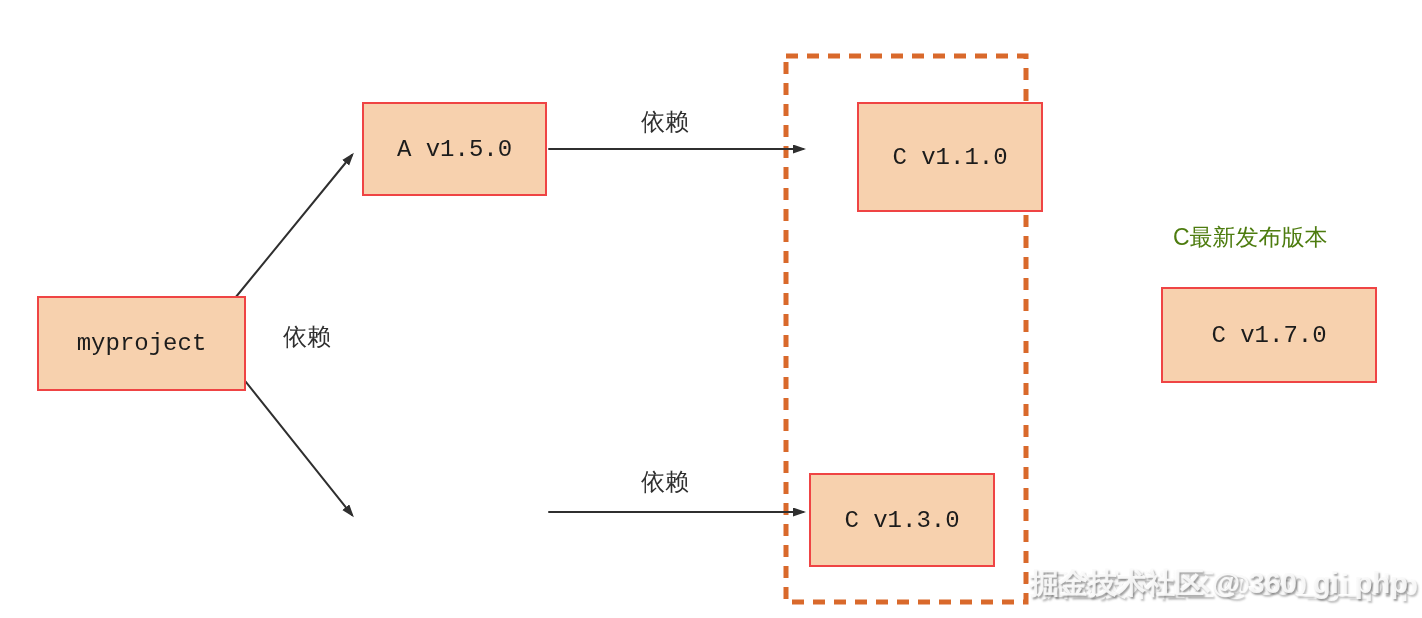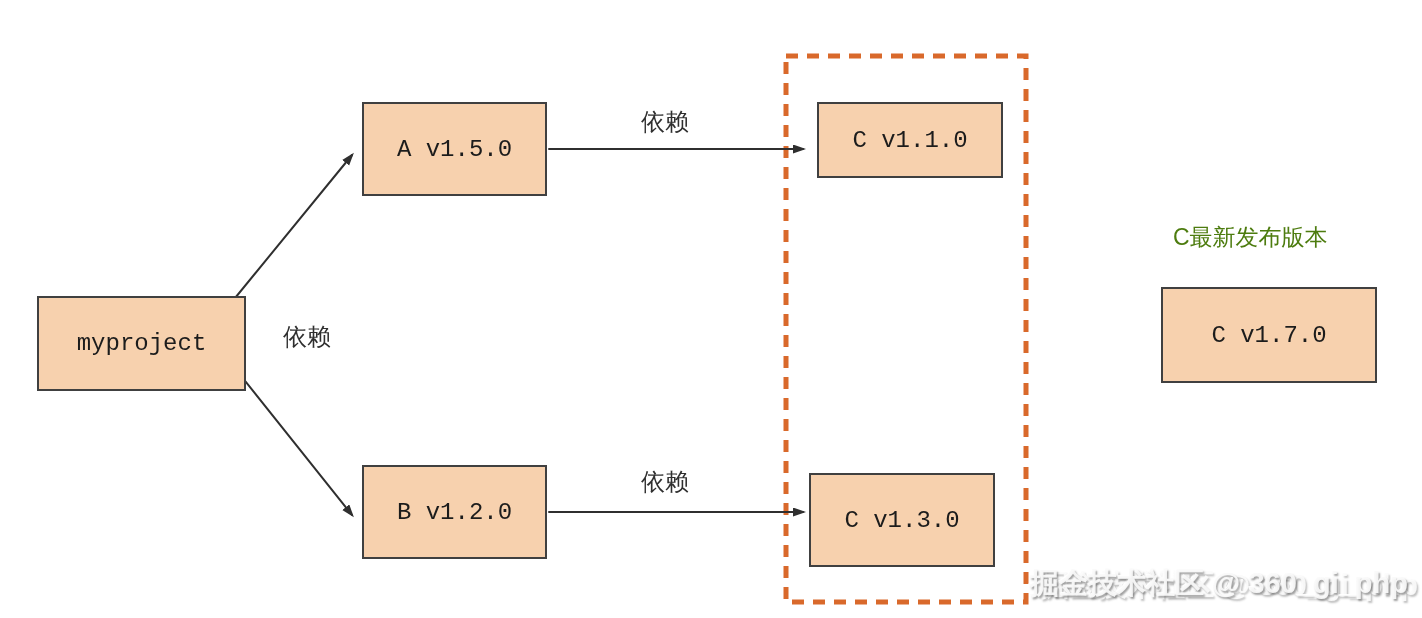--- a/index.html
+++ b/index.html
@@ -7,21 +7,21 @@
     position:relative;
     width:1422px;height:618px;
     background:#ffffff;
     overflow:hidden;
     font-family:"Liberation Sans","DejaVu Sans",sans-serif;
   }
   .layer{position:absolute;left:0;top:0;}
   .node{
     position:absolute;
     background:#F7D1AE;
-    border:2px solid #404040;
+    border:2px solid #ef4444;
     box-sizing:border-box;
     display:flex;align-items:center;justify-content:center;
   }
   .node span{
     font-family:"Liberation Mono","DejaVu Sans Mono",monospace;
     font-size:24px;
     color:#1C1C1C;
     white-space:pre;
   }
   .edge-label{
@@ -80,25 +80,22 @@
   </svg>
 
   <div class="node" style="left:37px;top:296px;width:209px;height:95px">
     <span>myproject</span>
   </div>
 
   <div class="node" style="left:362px;top:102px;width:185px;height:94px">
     <span>A v1.5.0</span>
   </div>
 
-  <div class="node" style="left:362px;top:465px;width:185px;height:94px">
-    <span>B v1.2.0</span>
-  </div>
 
-  <div class="node" style="left:817px;top:102px;width:186px;height:76px">
+  <div class="node" style="left:857px;top:102px;width:186px;height:110px">
     <span>C v1.1.0</span>
   </div>
 
   <div class="node" style="left:809px;top:473px;width:186px;height:94px">
     <span>C v1.3.0</span>
   </div>
 
   <div class="node" style="left:1161px;top:287px;width:216px;height:96px">
     <span>C v1.7.0</span>
   </div>

